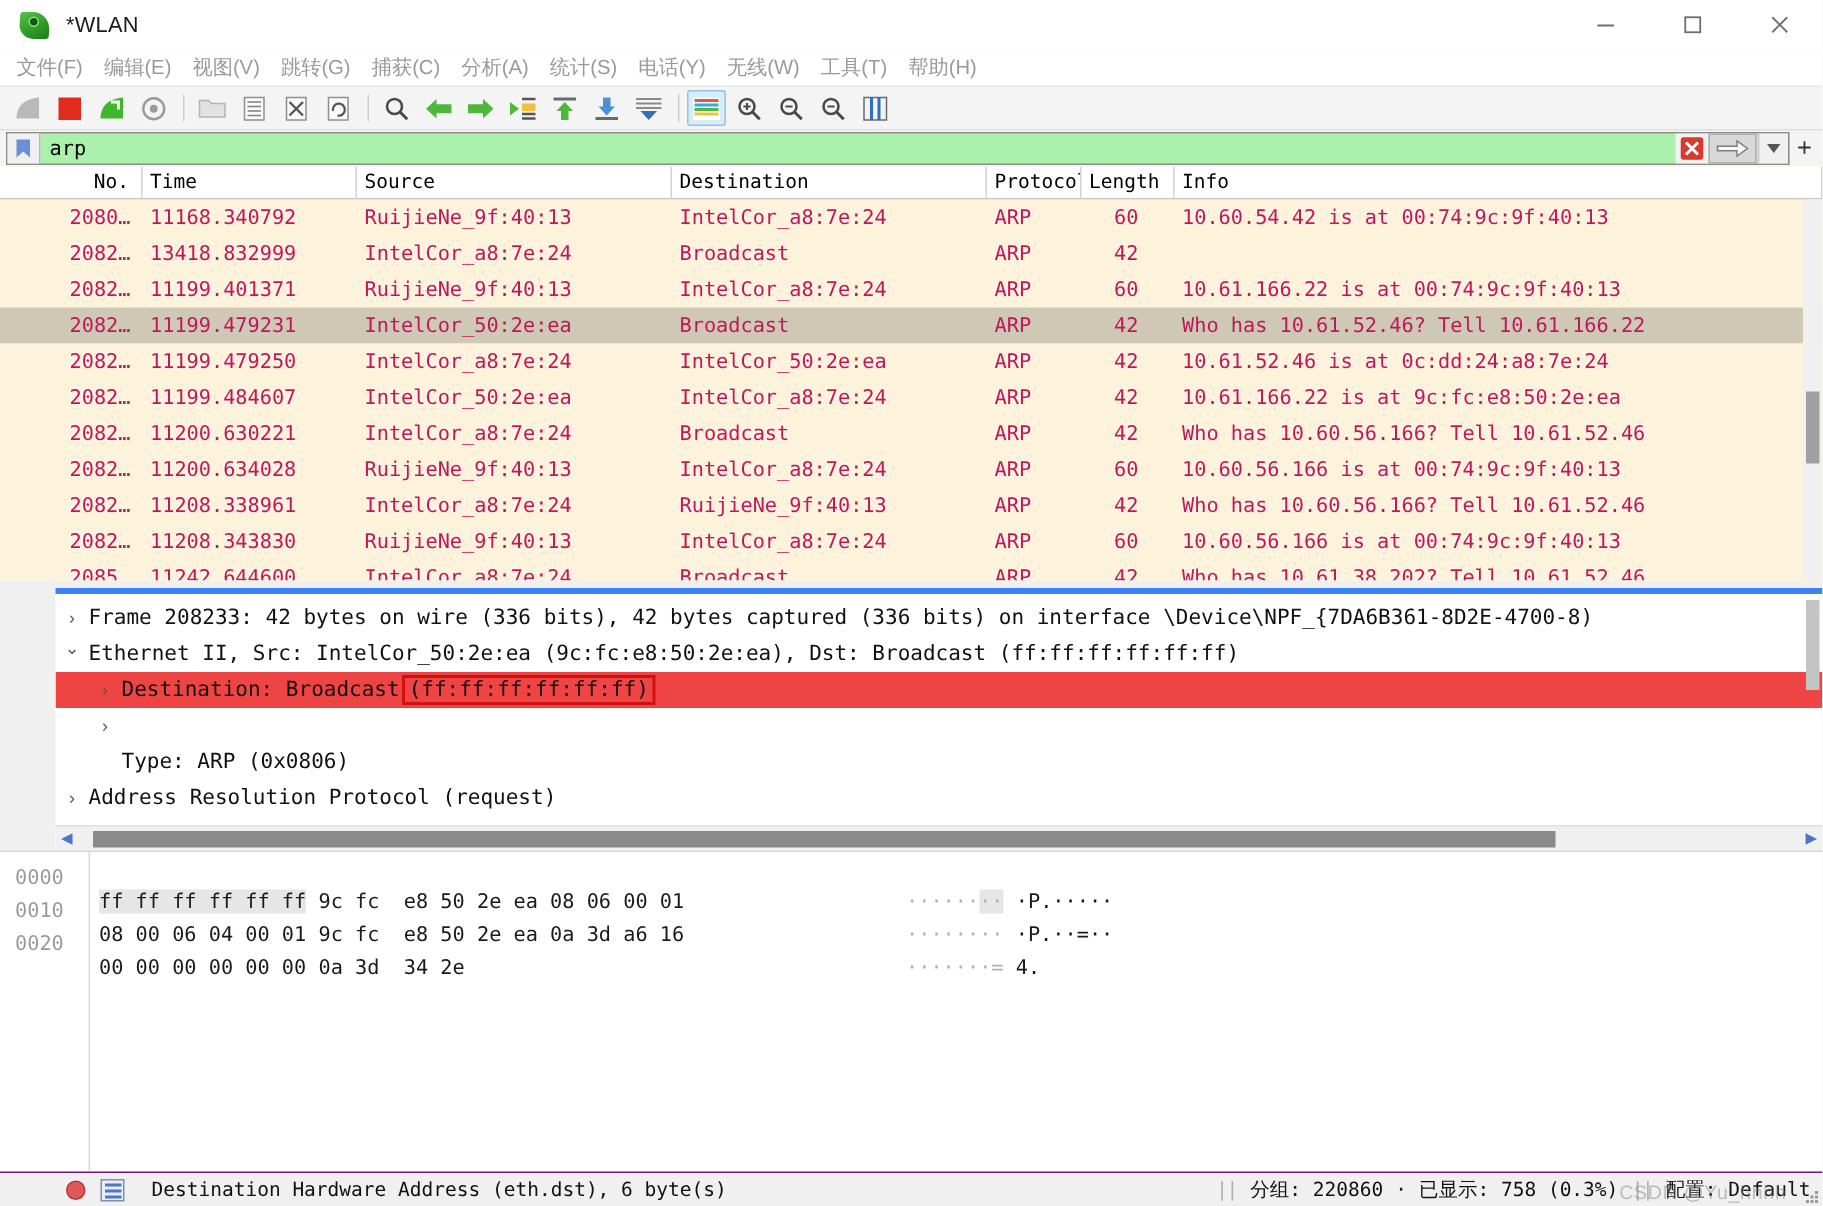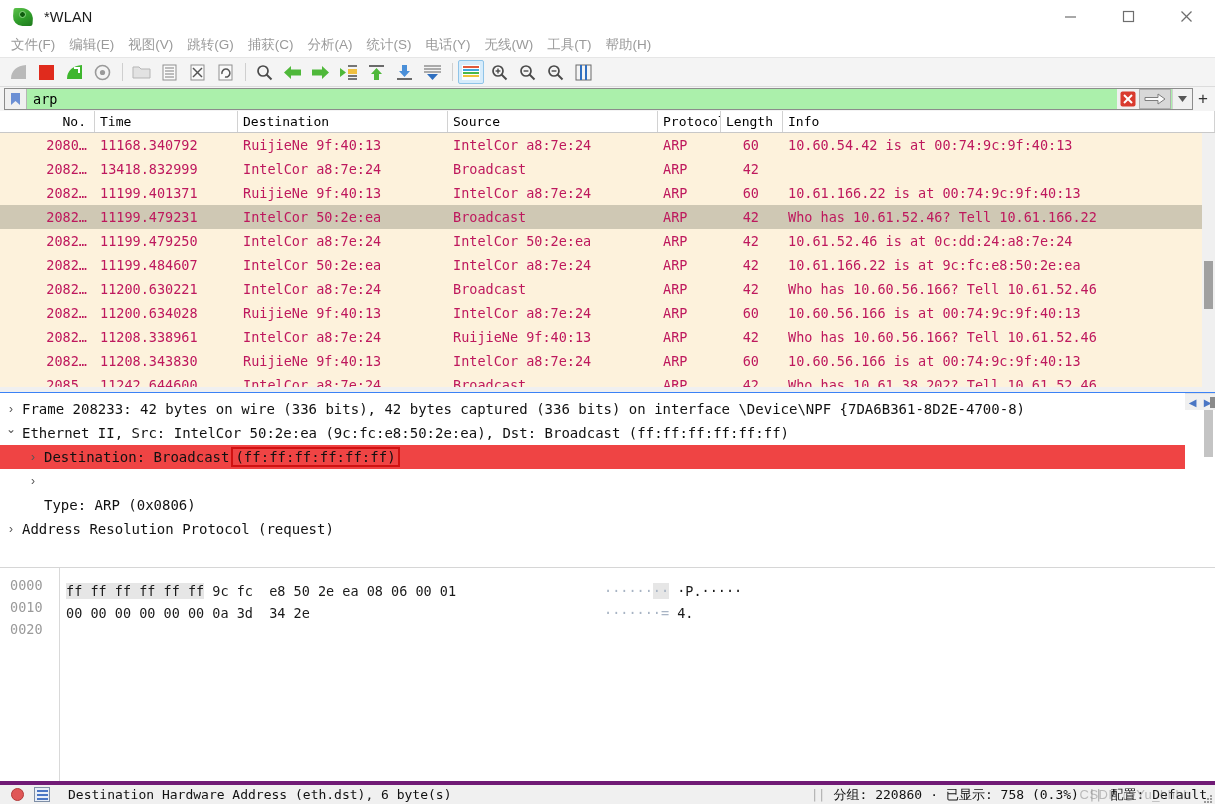--- a/index.html
+++ b/index.html
@@ -210,24 +210,25 @@
   }
 
   
   .pane-split {
     height: 5px; flex: 0 0 5px;
     background: #f0f0f0;
   }
   .detail-pane {
     flex: 0 0 175px;
     background: #ffffff;
-    display: flex; flex-direction: row;
+    display: flex; flex-direction: column;
     overflow: hidden;
     position: relative;
-    border-top: 1px solid #3b82f6;
+    border-top: 4px solid #3b82f6;
+    margin-left: 37px;
   }
   .detail-body {
     flex: 1 1 auto;
     overflow: hidden;
     padding-top: 4px;
   }
   .drow {
     height: 24px;
     display: flex; align-items: center;
     font-family: "DejaVu Sans Mono", monospace;
@@ -286,41 +287,42 @@
     border-right: 1px solid #d9d9d9;
     padding-top: 6px;
   }
   .hex-offset {
     font-family: "DejaVu Sans Mono", monospace;
     font-size: 13.5px;
     color: #9a9a9a;
     height: 22px; line-height: 22px;
     padding-left: 10px;
   }
-  .hex-main { flex: 1 1 auto; padding-top: 12px; padding-left: 6px; }
+  .hex-main { flex: 1 1 auto; padding-top: 22px; padding-left: 6px; }
   .hex-line {
     height: 22px; line-height: 22px;
     font-family: "DejaVu Sans Mono", monospace;
     font-size: 13.5px; color: #1a1a1a;
     display: flex;
   }
   .hex-bytes { width: 520px; white-space: pre; }
   .hex-ascii { white-space: pre; color: #1a1a1a; margin-left: 18px;}
   .hl { background: #e6e6e6; }
   .dimdot { color: #a8b4c4; }
 
   
   .statusbar {
     height: 23px; flex: 0 0 23px;
     background: #f0f0f0;
-    border-top: 4px solid #701a75;
+    border-top: 1px solid #701a75;
     display: flex; align-items: center;
     font-family: "DejaVu Sans Mono", monospace;
     font-size: 13px; color: #111;
     position: relative;
+    padding-left: 33px;
   }
   .sb-rec {
     width: 13px; height: 13px; border-radius: 50%;
     background: #e05757; border: 1px solid #b33a3a;
     margin-left: 11px;
   }
   .sb-note {
     width: 16px; height: 15px; margin-left: 10px;
     background: #e8eef7; border: 1px solid #7f8fa6;
     position: relative;
@@ -567,22 +569,22 @@
           </svg>
       </div>
     </div>
     <div class="plus-btn">+</div>
   </div>
 
   <div class="packet-list">
     <div class="plist-header">
       <div class="col c-no">No.</div>
       <div class="col c-time">Time</div>
+      <div class="col c-src">Source</div>
       <div class="col c-dst">Destination</div>
-      <div class="col c-src">Source</div>
       <div class="col c-proto">Protocol</div>
       <div class="col c-len">Length</div>
       <div class="col c-info">Info</div>
     </div>
     <div class="plist-body" id="plist-body">
         <div class="prow">
           <div class="c c-no">2080…</div>
           <div class="c c-time">11168.340792</div>
           <div class="c c-src">RuijieNe_9f:40:13</div>
           <div class="c c-dst">IntelCor_a8:7e:24</div>
@@ -733,20 +735,24 @@
   <div class="hex-pane">
     <div class="hex-gutter" id="hex-gutter">
         <div class="hex-offset">0000</div>
         <div class="hex-offset">0010</div>
         <div class="hex-offset">0020</div>
       </div>
     <div class="hex-main" id="hex-main">
         <div class="hex-line">
           <span class="hex-bytes"><span class="hl">ff ff ff ff ff ff</span><span> 9c fc  e8 50 2e ea 08 06 00 01</span></span>
           <span class="hex-ascii"><span class="dimdot">······</span><span class="dimdot hl">··</span><span> ·P.·····</span></span>
+        </div>
+        <div class="hex-line">
+          <span class="hex-bytes">08 00 06 04 00 01 9c fc  e8 50 2e ea 0a 3d a6 16</span>
+          <span class="hex-ascii"><span class="dimdot">········</span><span> ·P.··=··</span></span>
         </div>
         <div class="hex-line">
           <span class="hex-bytes">00 00 00 00 00 00 0a 3d  34 2e</span>
           <span class="hex-ascii"><span class="dimdot">·······=</span><span> 4.</span></span>
         </div>
       </div>
 
   </div>
 
   <div class="statusbar">

